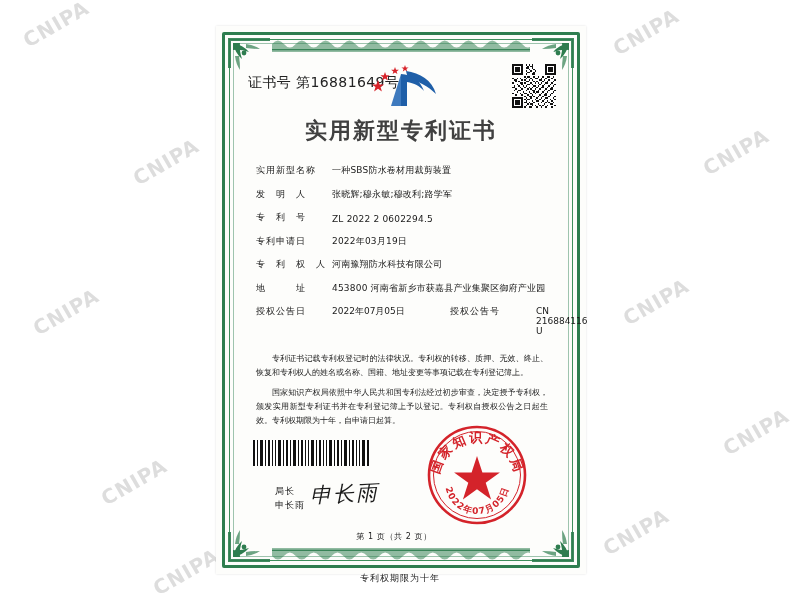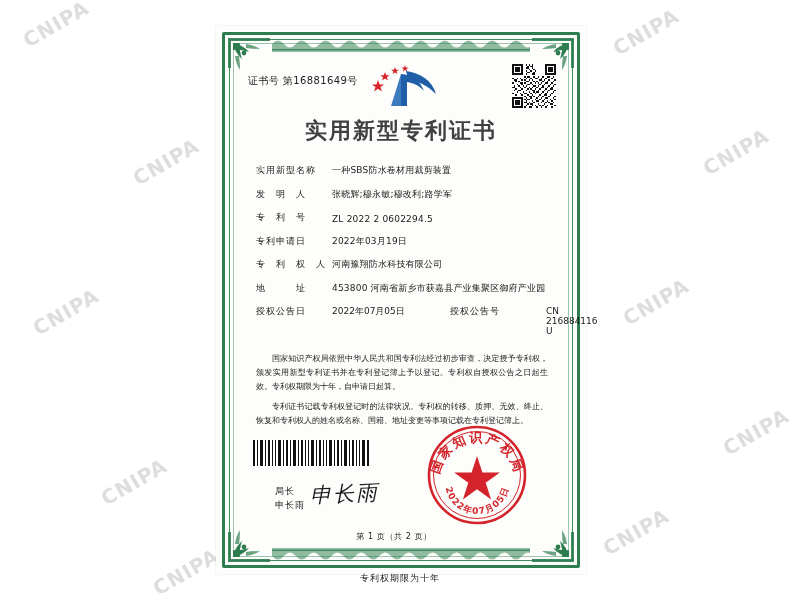--- a/index.html
+++ b/index.html
@@ -85,21 +85,21 @@
   
   #content {
     position: absolute;
     left: 26px; top: 30px; right: 26px; bottom: 26px;
   }
 
   .cert-no {
     position: absolute;
     left: 6px;
     top: 18px;
-    font-size: 10px;
+    font-size: 14px;
     color: #222;
     letter-spacing: .4px;
   }
 
   
   .qr {
     position: absolute;
     right: 4px;
     top: 8px;
     width: 44px;
@@ -152,21 +152,21 @@
     white-space: nowrap;
   }
   .row .val {
     flex: 1 1 auto;
     letter-spacing: .2px;
   }
   .row2 { display: flex; align-items: baseline; margin-bottom: 10.5px; justify-content: space-between; }
   .row2 .lbl { width: 76px; flex: 0 0 76px; letter-spacing: 1px; }
   .row2 .val { flex: 0 0 118px; }
   .row2 .lbl2 { flex: 0 0 86px; letter-spacing: 1px; }
-  .row2 .val2 { flex: 1 1 auto; margin-left: 10px; }
+  .row2 .val2 { flex: 1 1 auto; }
 
   
   .paras {
     position: absolute;
     left: 14px;
     right: 12px;
     top: 296px;
     font-size: 8px;
     line-height: 1.75;
     color: #1a1a1a;
@@ -572,22 +572,22 @@
       </div>
       <div class="row2">
         <div class="lbl">授权公告日</div>
         <div class="val">2022年07月05日</div>
         <div class="lbl2">授权公告号</div>
         <div class="val2">CN 216884116 U</div>
       </div>
     </div>
 
     <div class="paras">
+      <p>专利证书记载专利权登记时的法律状况。专利权的转移、质押、无效、终止、恢复和专利权人的姓名或名称、国籍、地址变更等事项记载在专利登记簿上。</p>
       <p>国家知识产权局依照中华人民共和国专利法经过初步审查，决定授予专利权，颁发实用新型专利证书并在专利登记簿上予以登记。专利权自授权公告之日起生效。专利权期限为十年，自申请日起算。</p>
-      <p>专利证书记载专利权登记时的法律状况。专利权的转移、质押、无效、终止、恢复和专利权人的姓名或名称、国籍、地址变更等事项记载在专利登记簿上。</p>
     </div>
 
     <div class="barcode">
       <svg viewBox="0 0 118 26" shape-rendering="crispEdges">
         <rect width="118" height="26" fill="#fff"></rect>
         <g fill="#111">
           <rect x="1" y="0" width="2" height="26"></rect>
             <rect x="5" y="0" width="1" height="26"></rect>
           <rect x="8" y="0" width="3" height="26"></rect>
             <rect x="13" y="0" width="1" height="26"></rect>

